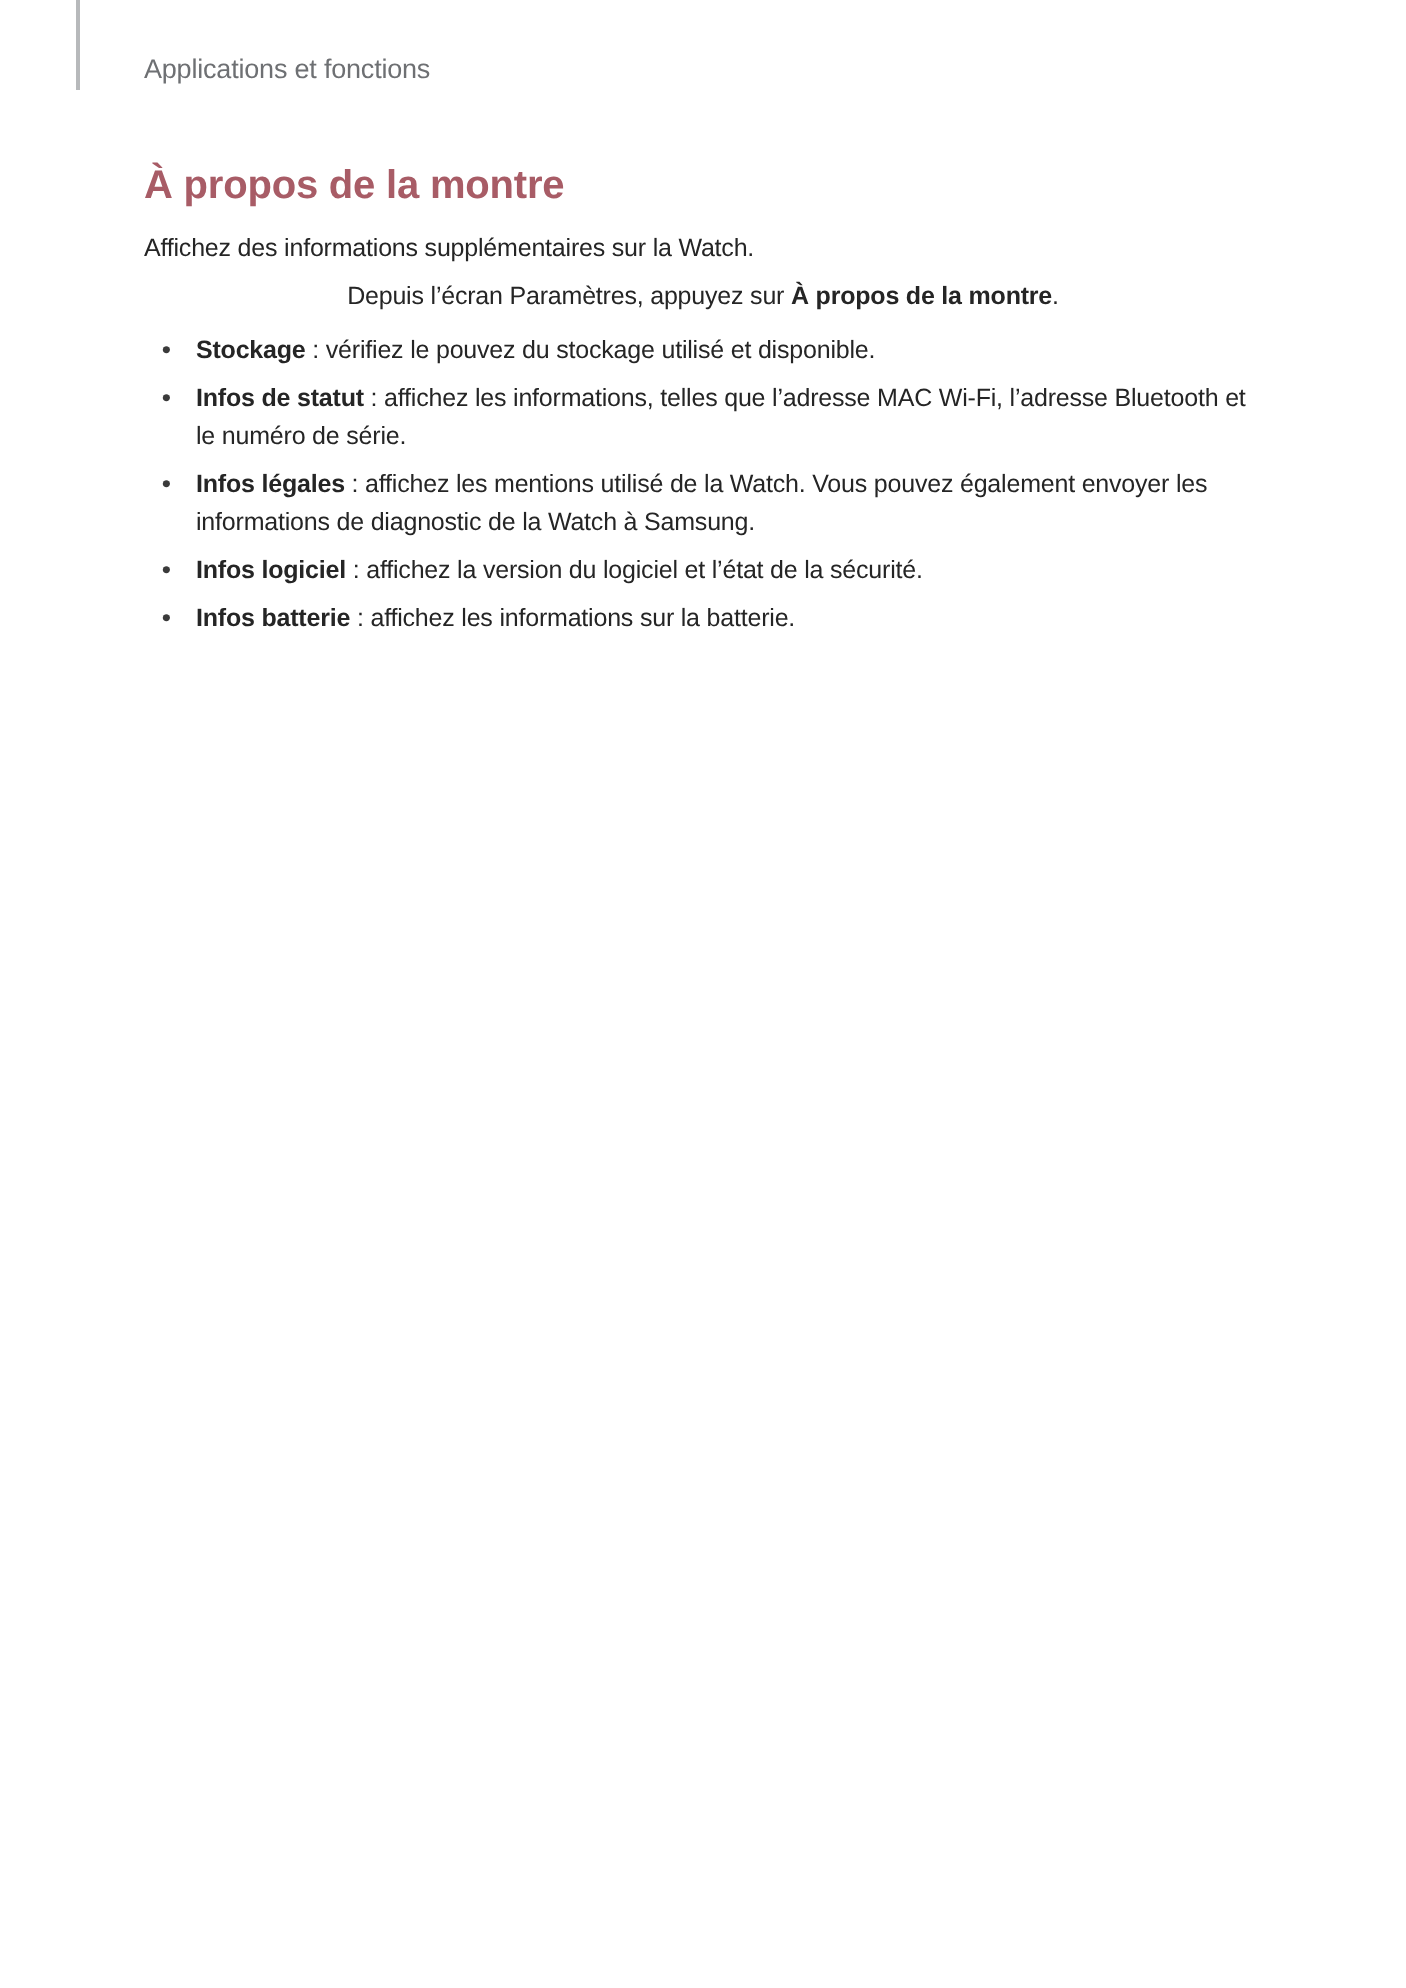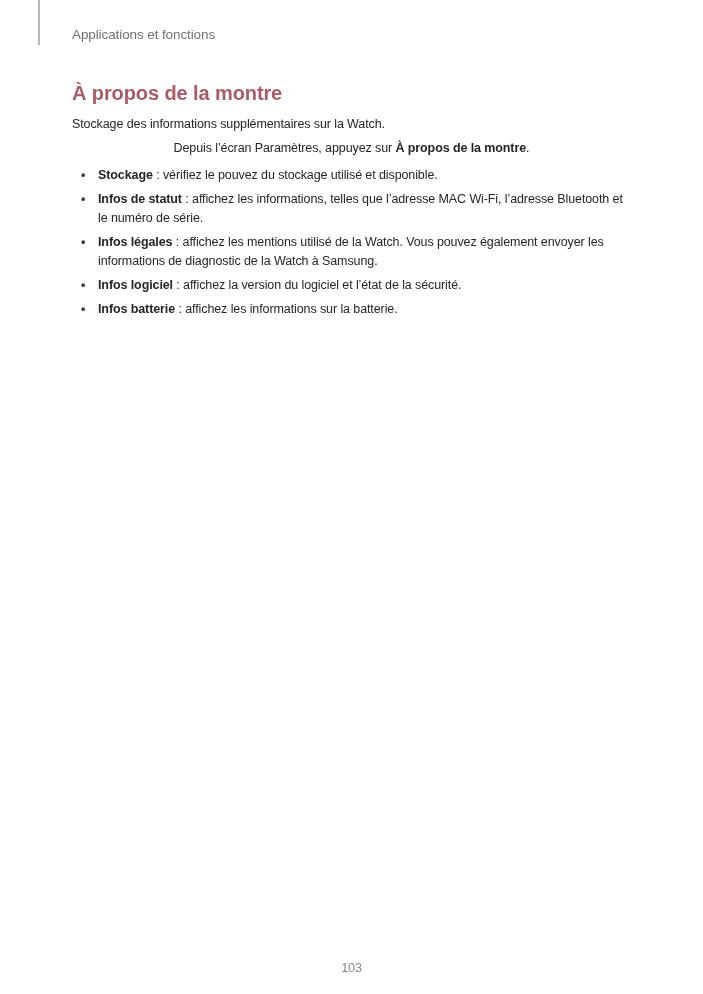--- a/index.html
+++ b/index.html
@@ -90,21 +90,21 @@
 <body>
 
 <div class="page">
   <div class="chapter-rule"></div>
 
   <div class="content">
     <p class="running-header">Applications et fonctions</p>
 
     <h1 class="section-title">À propos de la montre</h1>
 
-    <p class="body-text">Stockage des informations supplémentaires sur la Watch.</p>
+    <p class="body-text">Affichez des informations supplémentaires sur la Watch.</p>
 
     <p class="body-text"><span>Depuis l’écran Paramètres, appuyez sur </span><strong>À propos de la montre</strong><span>.</span></p>
 
     <ul class="bullet-list">
       <li class="bullet-item">
         <span class="bullet-dot">•</span>
         <span class="bullet-text"><strong>Stockage</strong><span> : vérifiez le pouvez du stockage utilisé et disponible.</span></span>
       </li>
       <li class="bullet-item">
         <span class="bullet-dot">•</span>
@@ -118,14 +118,13 @@
         <span class="bullet-dot">•</span>
         <span class="bullet-text"><strong>Infos logiciel</strong><span> : affichez la version du logiciel et l’état de la sécurité.</span></span>
       </li>
       <li class="bullet-item">
         <span class="bullet-dot">•</span>
         <span class="bullet-text"><strong>Infos batterie</strong><span> : affichez les informations sur la batterie.</span></span>
       </li>
     </ul>
   </div>
 
-  <div class="page-number">103</div>
 </div>
 
 </body></html>

